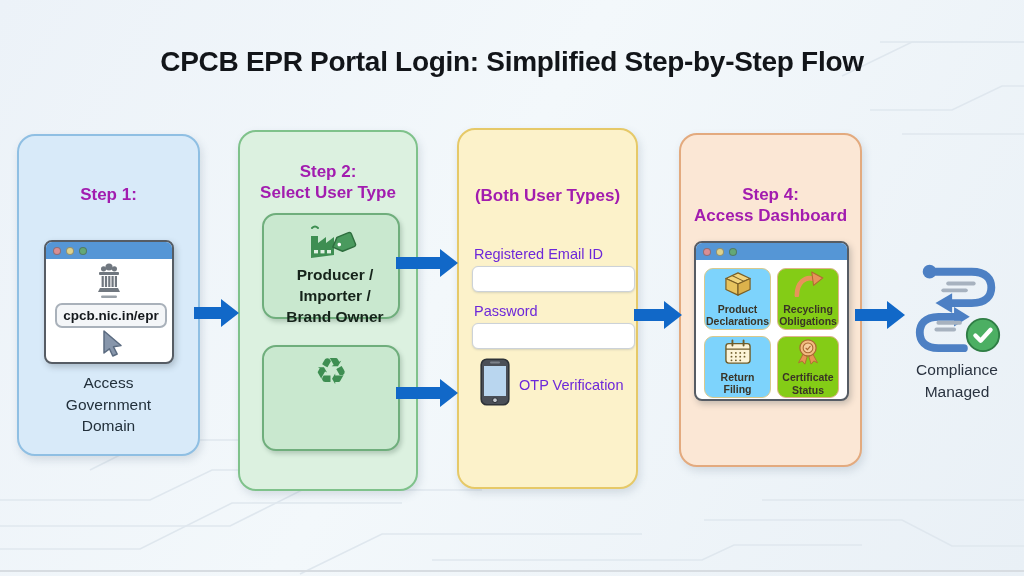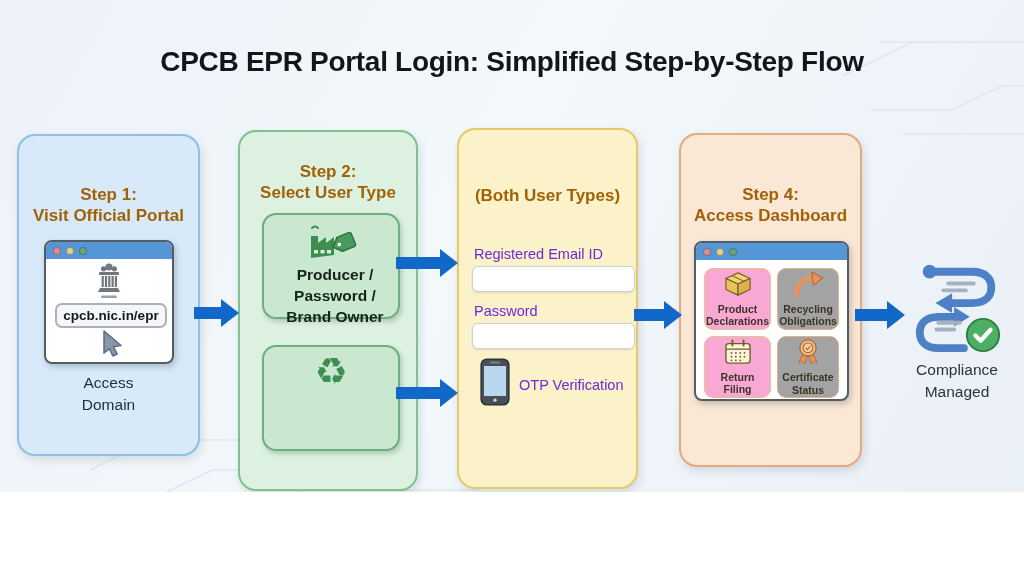--- a/index.html
+++ b/index.html
@@ -1,50 +1,50 @@
 <!DOCTYPE html>
 <html><head>
 <meta charset="utf-8">
 <style>
   html,body{margin:0;padding:0;}
   body{font-family:"Liberation Sans","DejaVu Sans",sans-serif;}
-  #stage{position:relative;width:1024px;height:492px;overflow:hidden;
+  #stage{position:relative;width:1024px;height:576px;overflow:hidden;
     background:linear-gradient(120deg,#ecf2f8 0%,#f3f8fb 45%,#e9f0f6 100%);}
   .abs{position:absolute;}
   #deco{position:absolute;left:0;top:0;width:1024px;height:576px;pointer-events:none;}
   #title{left:0;top:46px;width:1024px;text-align:center;font-size:28px;font-weight:800;
     color:#121519;letter-spacing:-.3px;}
   .panel{border-radius:18px;border:2px solid;box-shadow:2px 4px 8px rgba(80,100,120,.18);}
   .p1{left:17px;top:134px;width:179px;height:318px;background:#d8eaf9;border-color:#8fbfe3;}
   .p2{left:238px;top:130px;width:176px;height:357px;background:#dcf1e0;border-color:#7fc28b;}
   .p3{left:457px;top:128px;width:177px;height:357px;background:#fcf2ca;border-color:#e6c968;}
   .p4{left:679px;top:133px;width:179px;height:330px;background:#fbe7d5;border-color:#e3aa7e;}
-  .hd{width:100%;text-align:center;font-weight:700;color:#a16207;font-size:17px;line-height:1.25;}
+  .hd{width:100%;text-align:center;font-weight:700;color:#a21caf;font-size:17px;line-height:1.25;}
   
   .winframe{background:#fff;border:2px solid #565c64;border-radius:8px;overflow:hidden;
     box-shadow:2px 3px 6px rgba(40,50,60,.25);}
   .tbar{height:17px;background:#5596d6;display:flex;align-items:center;gap:5px;padding-left:7px;}
   .dot{width:8px;height:8px;border-radius:50%;border:1px solid rgba(60,70,80,.45);box-sizing:border-box;}
   .d1{background:#d98e93;} .d2{background:#ded28c;} .d3{background:#63a877;}
   .urlpill{background:#f4f6f8;border:2px solid #a9b1ba;border-radius:7px;
     font-size:13.5px;font-weight:700;color:#15191d;text-align:center;padding:3px 2px;}
   .cap{text-align:center;font-size:15.5px;line-height:1.4;color:#22303b;}
   
   .card{left:22px;width:134px;background:#c9e8cf;border:2px solid #6fae7c;border-radius:14px;
     box-shadow:2px 3px 4px rgba(60,90,70,.25);text-align:center;}
   .cardtxt{font-size:15.5px;font-weight:600;line-height:1.35;color:#15231a;margin-left:8px;}
   .recg{font-size:37px;line-height:1;color:#3e8e52;font-weight:700;}
   
   .flabel{font-size:14.5px;color:#6d28d9;}
   .field{left:13px;width:149px;height:24px;background:#fff;border:1px solid #ccd2d8;border-radius:6px;
     box-shadow:0 1px 2px rgba(120,130,140,.25);padding:0 6px;font-size:13px;}
   .tile{border-radius:9px;border:1px solid;display:flex;flex-direction:column;align-items:center;
     justify-content:center;gap:2px;height:56px;padding:2px 1px;}
-  .ty{background:#f9a8d4;border-color:#d9c98c;justify-content:space-between;}
-  .tp{background:#a3a3a3;border-color:#e0b38d;}
+  .ty{background:#7dd3fc;border-color:#d9c98c;justify-content:space-between;}
+  .tp{background:#84cc16;border-color:#e0b38d;}
   .tlabel{font-size:10.5px;font-weight:700;color:#3a3426;text-align:center;line-height:1.15;}
   .outtxt{text-align:center;font-size:15.5px;font-weight:500;line-height:1.4;color:#2a3340;}
   .arrow{height:32px;}
 </style>
 </head>
 <body>
 <div id="stage">
 
   <svg id="deco">
     <g fill="none" stroke="#dfe7ee" stroke-width="1.6">
@@ -62,21 +62,20 @@
         <path d="M90 470 L150 440 H250"></path>
     </g>
     <rect x="0" y="570" width="1024" height="2" fill="#d7dce1"></rect>
   </svg>
 
   <div id="title" class="abs">CPCB EPR Portal Login: Simplified Step-by-Step Flow</div>
 
   <div class="abs panel p1">
     <div class="abs hd" style="top:48px;">
       <div>Step 1:</div>
-      <div>Visit Official Portal</div>
     </div>
     <div class="abs winframe" style="left:25px;top:104px;width:126px;height:120px;">
       <div class="tbar">
         <span class="dot d1"></span>
         <span class="dot d2"></span>
         <span class="dot d3"></span>
       </div>
       <div class="abs" style="left:48px;top:20px;">
         <svg width="30" height="38" viewBox="0 0 30 38">
           <g fill="#70777f">
@@ -98,20 +97,21 @@
         <span>cpcb.nic.in/epr</span>
       </div>
       <div class="abs" style="left:56px;top:88px;">
         <svg width="24" height="27" viewBox="0 0 24 27">
           <path d="M2 1 L19 15.5 L11.5 16.8 L15.2 24 L10.8 26 L7.4 18.8 L2 23 Z" fill="#8796ab" stroke="#5b6b80" stroke-width="1.5" stroke-linejoin="round"></path>
         </svg>
       </div>
     </div>
     <div class="abs cap" style="left:0;top:236px;width:100%;">
       <div>Access</div>
+      <div>Government</div>
       <div>Domain</div>
     </div>
   </div>
 
   <div class="abs panel p2">
     <div class="abs hd" style="top:29px;">
       <div>Step 2:</div>
       <div>Select User Type</div>
     </div>
     <div class="abs card" style="top:81px;height:102px;">
@@ -123,21 +123,21 @@
           <rect x="15.5" y="27" width="4" height="3.4" fill="#dff0e2"></rect>
           <rect x="22" y="27" width="4" height="3.4" fill="#dff0e2"></rect>
           <g transform="rotate(-22 38 20)">
             <path d="M27 20 L34.5 12.5 H47 a2.2 2.2 0 0 1 2.2 2.2 V25.3 a2.2 2.2 0 0 1 -2.2 2.2 H34.5 Z" fill="#4a9a5e" stroke="#2e6e3e" stroke-width="1.4" stroke-linejoin="round"></path>
             <circle cx="34" cy="20" r="1.8" fill="#ffffff"></circle>
           </g>
         </svg>
       </div>
       <div class="cardtxt">
         <div>Producer /</div>
-        <div>Password /</div>
+        <div>Importer /</div>
         <div>Brand Owner</div>
       </div>
     </div>
     <div class="abs card" style="top:213px;height:102px;">
       <div class="recg" style="margin-top:6px;">♻</div>
       <div class="cardtxt">
       </div>
     </div>
   </div>
 

